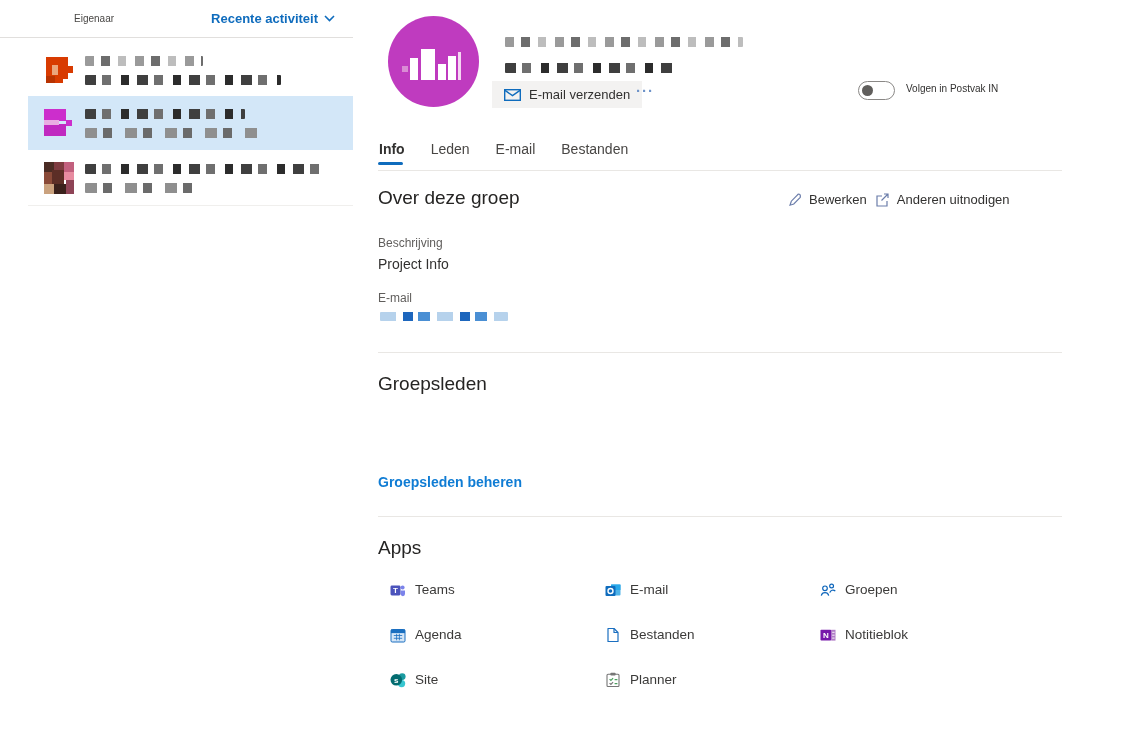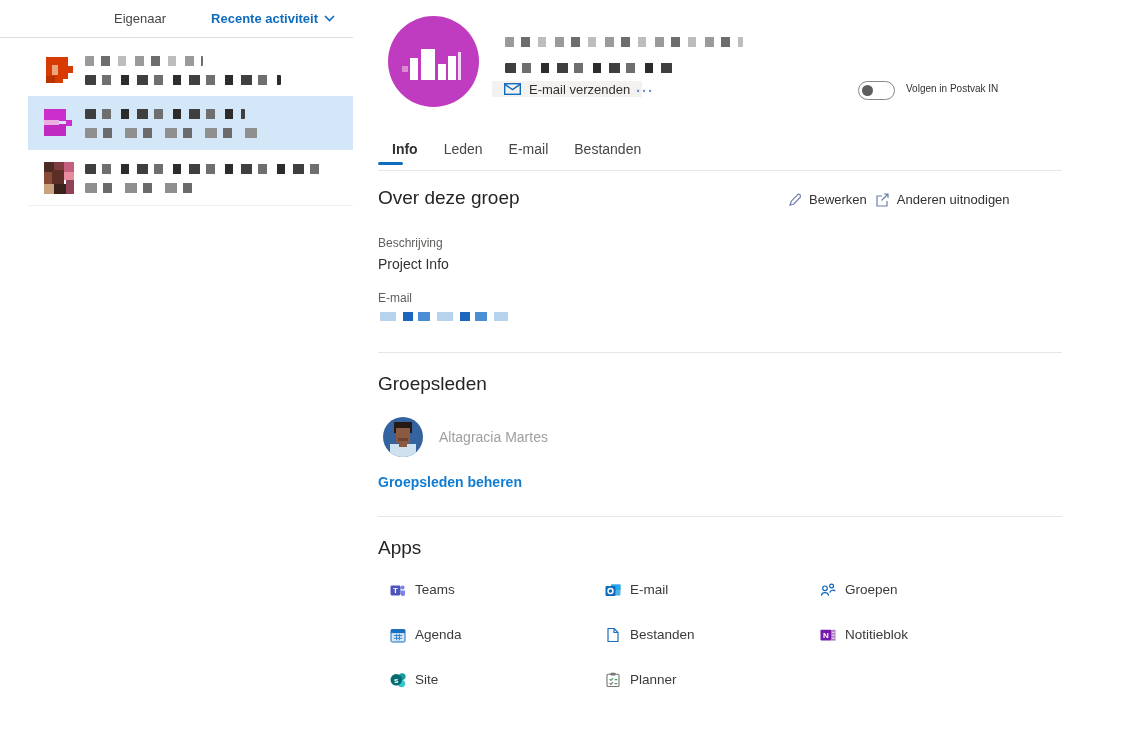--- a/index.html
+++ b/index.html
@@ -4,21 +4,21 @@
 <style>
   * { margin:0; padding:0; box-sizing:border-box; }
   html,body { width:1126px; height:736px; background:#ffffff; overflow:hidden;
               font-family:"Liberation Sans", sans-serif; color:#323130; }
 
   
   #left-panel { position:absolute; left:0; top:0; width:353px; height:736px; background:#fff; }
   .lp-header { position:absolute; left:0; top:0; width:353px; height:38px;
                display:flex; align-items:center; justify-content:space-between;
                padding:0 18px 0 74px; border-bottom:1px solid #e1dfdd; }
-  .lp-owner { font-size:13px; color:#484644;margin-left:40px; }
+  .lp-owner { font-size:10px; color:#484644; }
   .lp-sort  { font-size:13px; font-weight:700; color:#0f6cbd; display:flex; align-items:center; gap:6px; cursor:pointer;padding-left:32px; }
   .lp-item { position:absolute; left:28px; width:325px; display:flex; align-items:center;
              gap:11px; padding-left:16px; }
   .it1 { top:44px;  height:52px; }
   .it2 { top:96px;  height:54px; background:#d3e7f8; }
   .it3 { top:152px; height:52px; }
   .lp-end { position:absolute; left:28px; top:205px; width:325px; border-top:1px solid #f0efed; }
   .lp-lines { display:flex; flex-direction:column; gap:9px; }
 
   
@@ -26,32 +26,32 @@
   .rx-d  { background:repeating-linear-gradient(90deg,#3f3f3f 0 11px,transparent 11px 17px,#6f6f6f 17px 26px,transparent 26px 36px,#2c2c2c 36px 44px,transparent 44px 52px); }
   .rx-g  { background:repeating-linear-gradient(90deg,#8f8f8f 0 12px,transparent 12px 18px,#6b6b6b 18px 27px,transparent 27px 40px); }
   .rx-l  { background:repeating-linear-gradient(90deg,#9a9a9a 0 9px,transparent 9px 16px,#6d6d6d 16px 25px,transparent 25px 33px,#bdbdbd 33px 41px,transparent 41px 50px); }
   .rx-blue { background:repeating-linear-gradient(90deg,#b6d2ec 0 16px,transparent 16px 23px,#1d66bd 23px 33px,transparent 33px 38px,#4a8fd4 38px 50px,transparent 50px 57px); }
 
   
   #main { position:absolute; left:378px; top:0; width:684px; height:736px; }
   #big-avatar { position:absolute; left:10px; top:16px; }
   .nb1 { position:absolute; left:127px; top:37px; width:238px; }
   .nb2 { position:absolute; left:127px; top:63px; width:168px; }
-  #send-btn { position:absolute; left:114px; top:81px; height:16px; display:flex; align-items:center;
+  #send-btn { position:absolute; left:114px; top:81px; height:27px; display:flex; align-items:center;
               gap:8px; padding:0 12px; background:#f3f2f1; border:none; font-size:13px;
               color:#323130; font-family:inherit; cursor:pointer; }
   #more-btn { position:absolute; left:258px; top:82px; background:none; border:none; cursor:pointer;
               font-size:15px; font-weight:700; color:#6e93c9; letter-spacing:1px; }
   #follow-toggle { position:absolute; left:480px; top:81px; width:37px; height:19px;
                    border:1px solid #8a8886; border-radius:10px; background:#fff; cursor:pointer; }
   #follow-toggle .knob { position:absolute; left:3px; top:3px; width:11px; height:11px;
                          border-radius:50%; background:#605e5c; }
   #follow-label { position:absolute; left:528px; top:83px; font-size:10px; color:#323130; }
 
-  #tabs { position:absolute; left:14px; top:141px; display:flex; gap:26px; font-size:14px; color:#484644; }
+  #tabs { position:absolute; left:1px; top:141px; display:flex; gap:26px; font-size:14px; color:#484644; }
   .tab { cursor:pointer; }
   .tab.active { font-weight:700; color:#323130; }
   #tab-underline { position:absolute; left:0; top:162px; width:25px; height:3px;
                    background:#0f6cbd; border-radius:2px; }
   .hdiv { position:absolute; left:0; width:684px; border-top:1px solid #e9e7e4; }
   .div1 { top:170px; } .div2 { top:352px; } .div3 { top:516px; }
 
   .sec-title { position:absolute; left:0; font-size:19px; font-weight:400; color:#252423; }
   #about-title { top:187px; }
   #about-actions { position:absolute; left:410px; top:192px; display:flex; gap:8px;
@@ -193,38 +193,20 @@
     </span>
   </div>
 
   <div class="fld-label" id="desc-label">Beschrijving</div>
   <div id="desc-value">Project Info</div>
   <div class="fld-label" id="email-label">E-mail</div>
   <div class="rx rx-blue email-rx"></div>
   <div class="hdiv div2"></div>
 
   <h2 class="sec-title" id="members-title">Groepsleden</h2>
-  <div id="member-row">
-    <svg width="40" height="40" viewBox="0 0 40 40">
-      <defs>
-          <clipPath id="mc">
-            <circle cx="20" cy="20" r="20"></circle>
-          </clipPath>
-        </defs>
-      <g clip-path="url(#mc)">
-        <rect x="0" y="0" width="40" height="40" fill="#35639f"></rect>
-        <rect x="11" y="5" width="18" height="11" fill="#241a14"></rect>
-        <rect x="13" y="11" width="14" height="15" fill="#8a5a42"></rect>
-        <rect x="15" y="21" width="10" height="3" fill="#6e4430"></rect>
-        <rect x="7" y="27" width="26" height="13" fill="#cfe0ee"></rect>
-        <rect x="16" y="25" width="8" height="5" fill="#8a5a42"></rect>
-      </g>
-    </svg>
-    <span id="member-name">Altagracia Martes</span>
-  </div>
   <a id="manage-link">Groepsleden beheren</a>
   <div class="hdiv div3"></div>
 
   <h2 class="sec-title" id="apps-title">Apps</h2>
   <div id="apps-grid">
 
     <div class="app">
       <svg width="16" height="16" viewBox="0 0 16 16">
         <circle cx="12.6" cy="5.4" r="2" fill="#7b83eb"></circle>
         <path d="M10.7 8.6h4.3v3.4a2.15 2.15 0 0 1-4.3 0z" fill="#7b83eb"></path>

